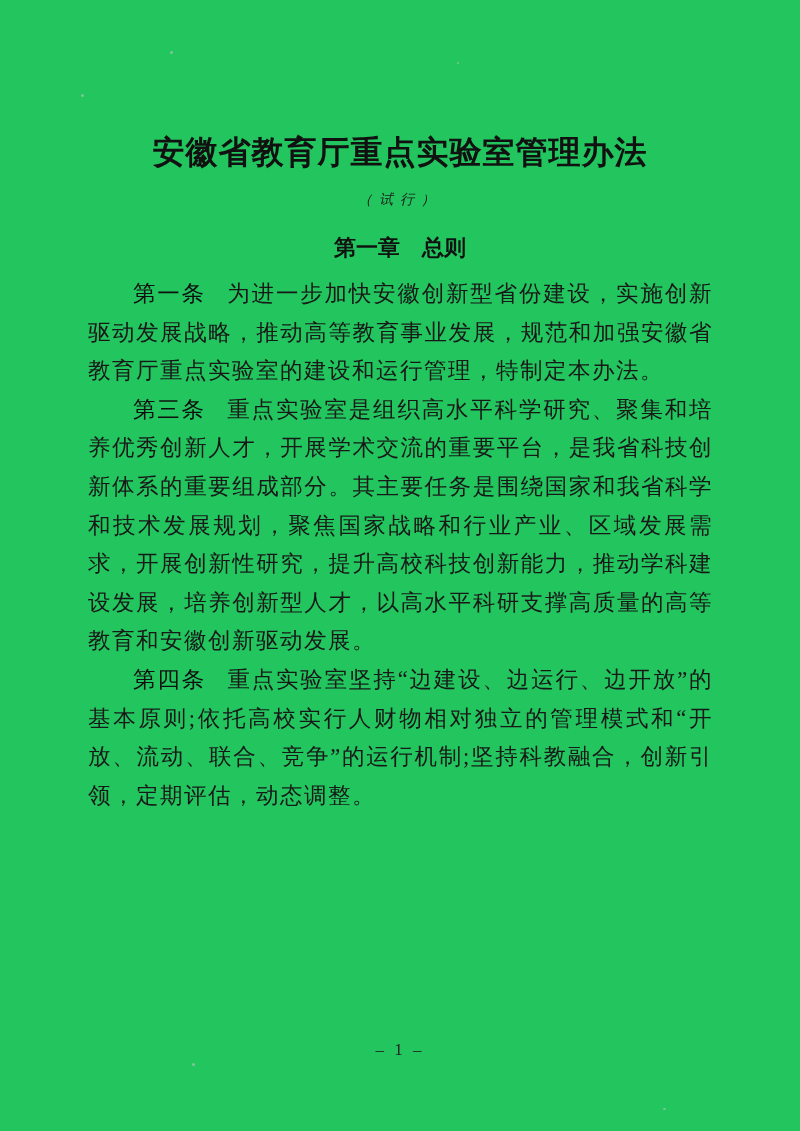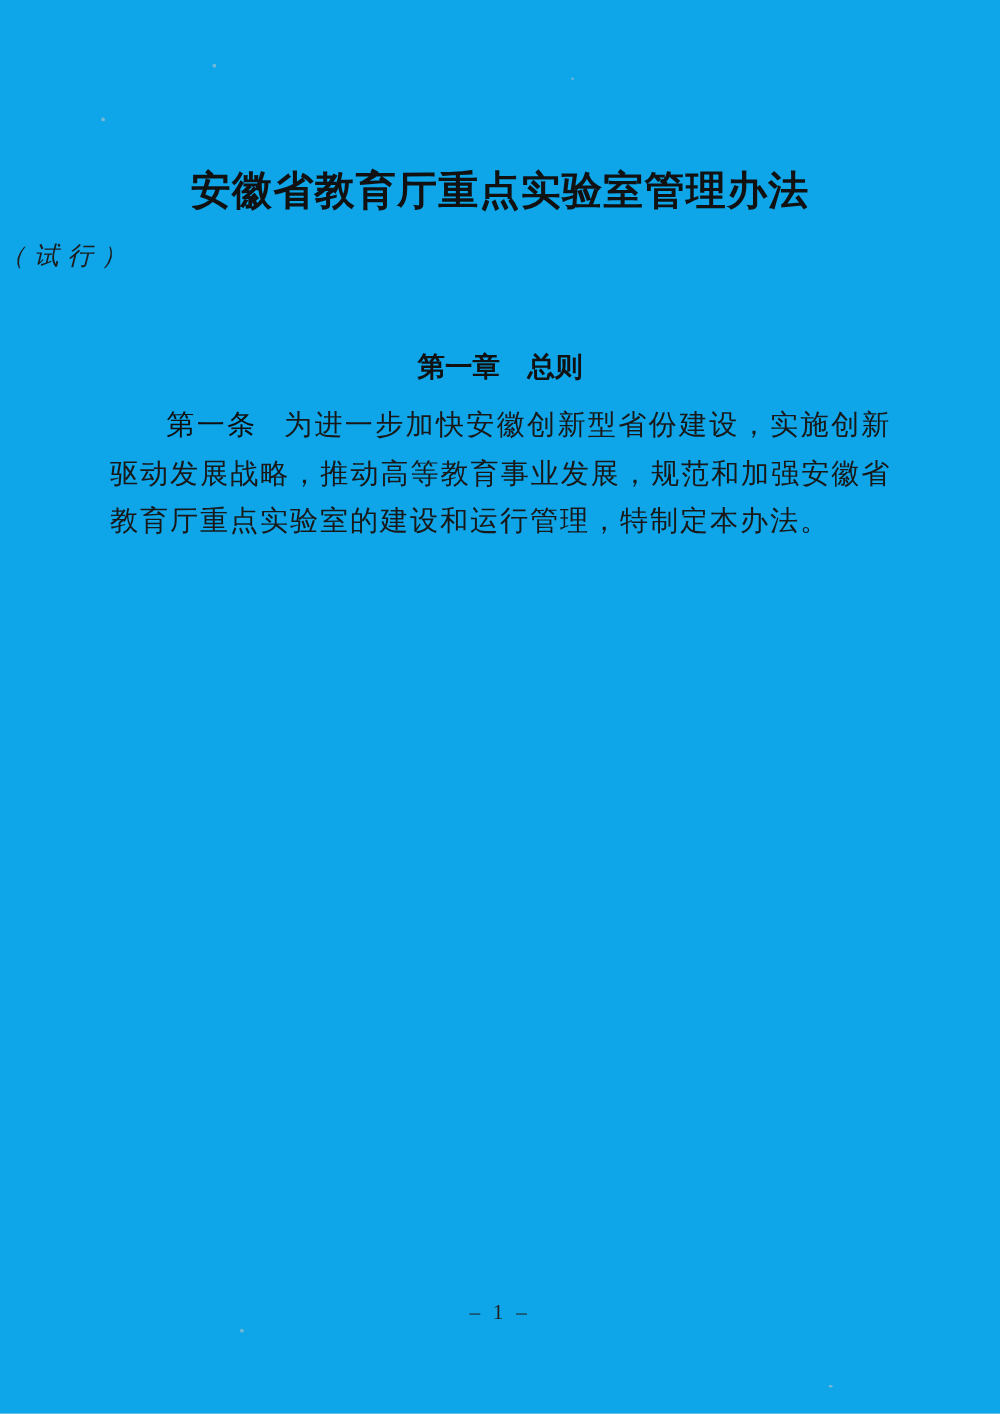--- a/index.html
+++ b/index.html
@@ -5,43 +5,44 @@
   html, body {
     margin: 0;
     padding: 0;
     background: #e8e8e8;
   }
   .page {
     position: relative;
     width: 800px;
     height: 1131px;
     margin: 0 auto;
-    background: #0ea5e9;
+    background: #22c55e;
     overflow: hidden;
     color: #161616;
     font-family: "Liberation Serif", serif;
   }
   .doc-title {
     margin: 132px 80px 0 80px;
     text-align: center;
     font-size: 32px;
     font-weight: 700;
     letter-spacing: 1px;
     line-height: 1.25;
     color: #111;
   }
   .doc-subtitle {
     margin-top: 19px;
-    font-size: 20px;
+    text-align: center;
+    font-size: 14px;
     font-style: italic;
     letter-spacing: 7px;
     color: #1c1c1c;
   }
   .chapter-heading {
-    margin-top: 61px;
+    margin-top: 24px;
     text-align: center;
     font-size: 22px;
     font-weight: 700;
     font-family: "Liberation Sans", sans-serif;
     color: #111;
   }
   .chapter-heading .chapter-name {
     margin-left: 22px;
   }
   .doc-body {
@@ -98,17 +99,23 @@
   <div class="doc-subtitle">（试行）</div>
 
   <div class="chapter-heading">
     <span class="chapter-number">第一章</span><span class="chapter-name">总则</span>
   </div>
 
   <div class="doc-body">
     <p class="article">
       <span class="article-label">第一条</span><span class="article-text">为进一步加快安徽创新型省份建设，实施创新驱动发展战略，推动高等教育事业发展，规范和加强安徽省教育厅重点实验室的建设和运行管理，特制定本办法。</span>
     </p>
+    <p class="article">
+      <span class="article-label">第三条</span><span class="article-text">重点实验室是组织高水平科学研究、聚集和培养优秀创新人才，开展学术交流的重要平台，是我省科技创新体系的重要组成部分。其主要任务是围绕国家和我省科学和技术发展规划，聚焦国家战略和行业产业、区域发展需求，开展创新性研究，提升高校科技创新能力，推动学科建设发展，培养创新型人才，以高水平科研支撑高质量的高等教育和安徽创新驱动发展。</span>
+    </p>
+    <p class="article">
+      <span class="article-label">第四条</span><span class="article-text">重点实验室坚持“边建设、边运行、边开放”的基本原则;依托高校实行人财物相对独立的管理模式和“开放、流动、联合、竞争”的运行机制;坚持科教融合，创新引领，定期评估，动态调整。</span>
+    </p>
   </div>
 
   <div class="page-footer">– 1 –</div>
 
 </div>
 
 </body></html>

